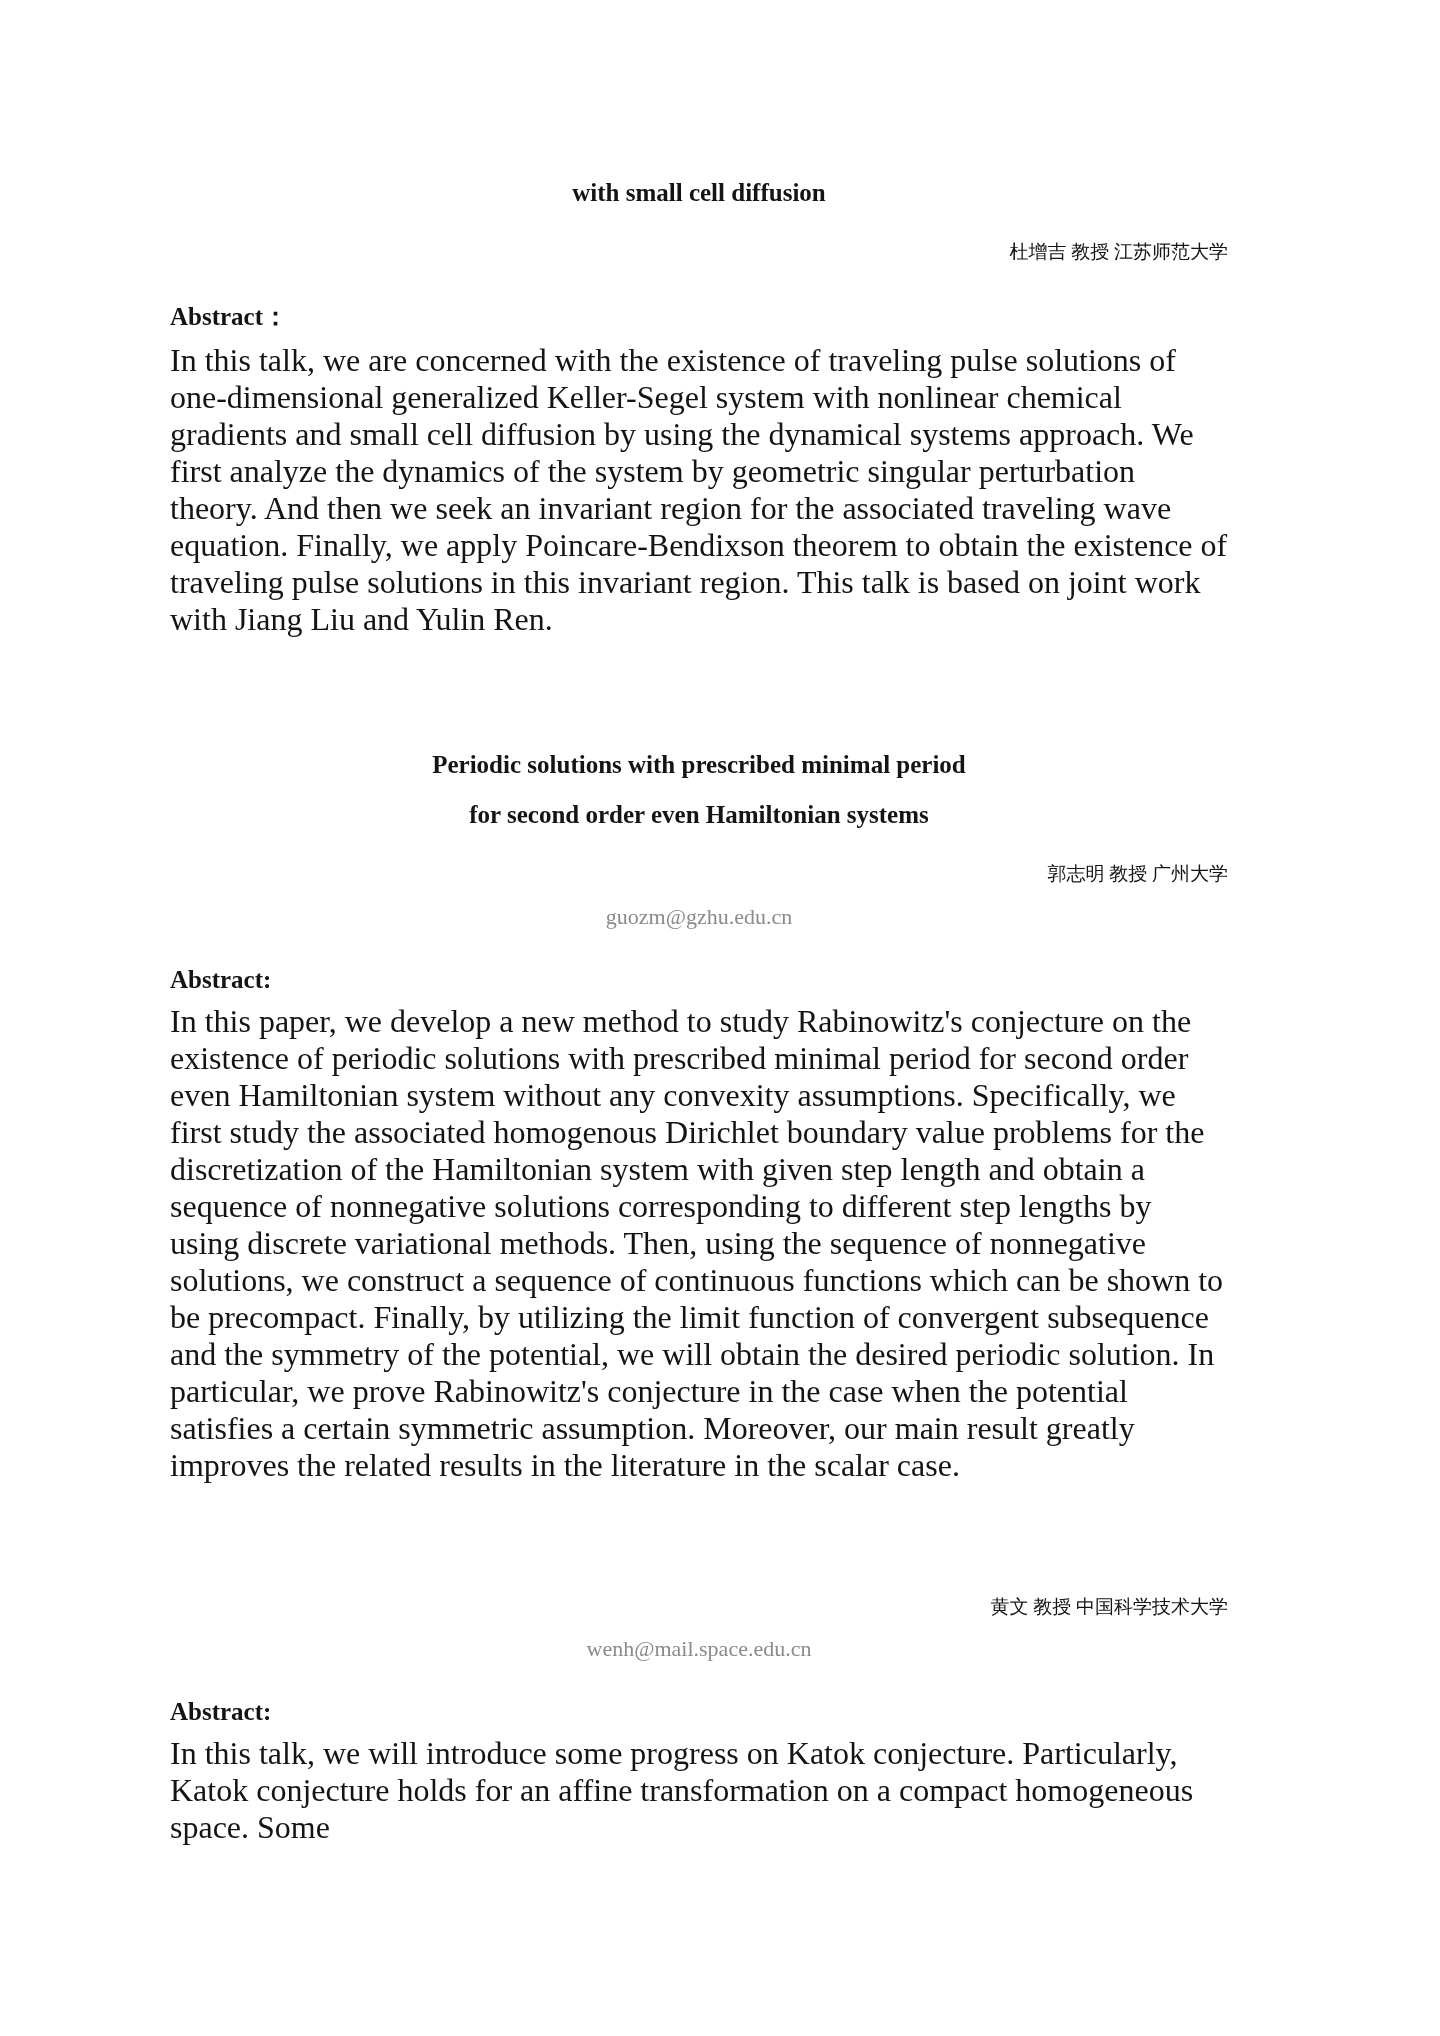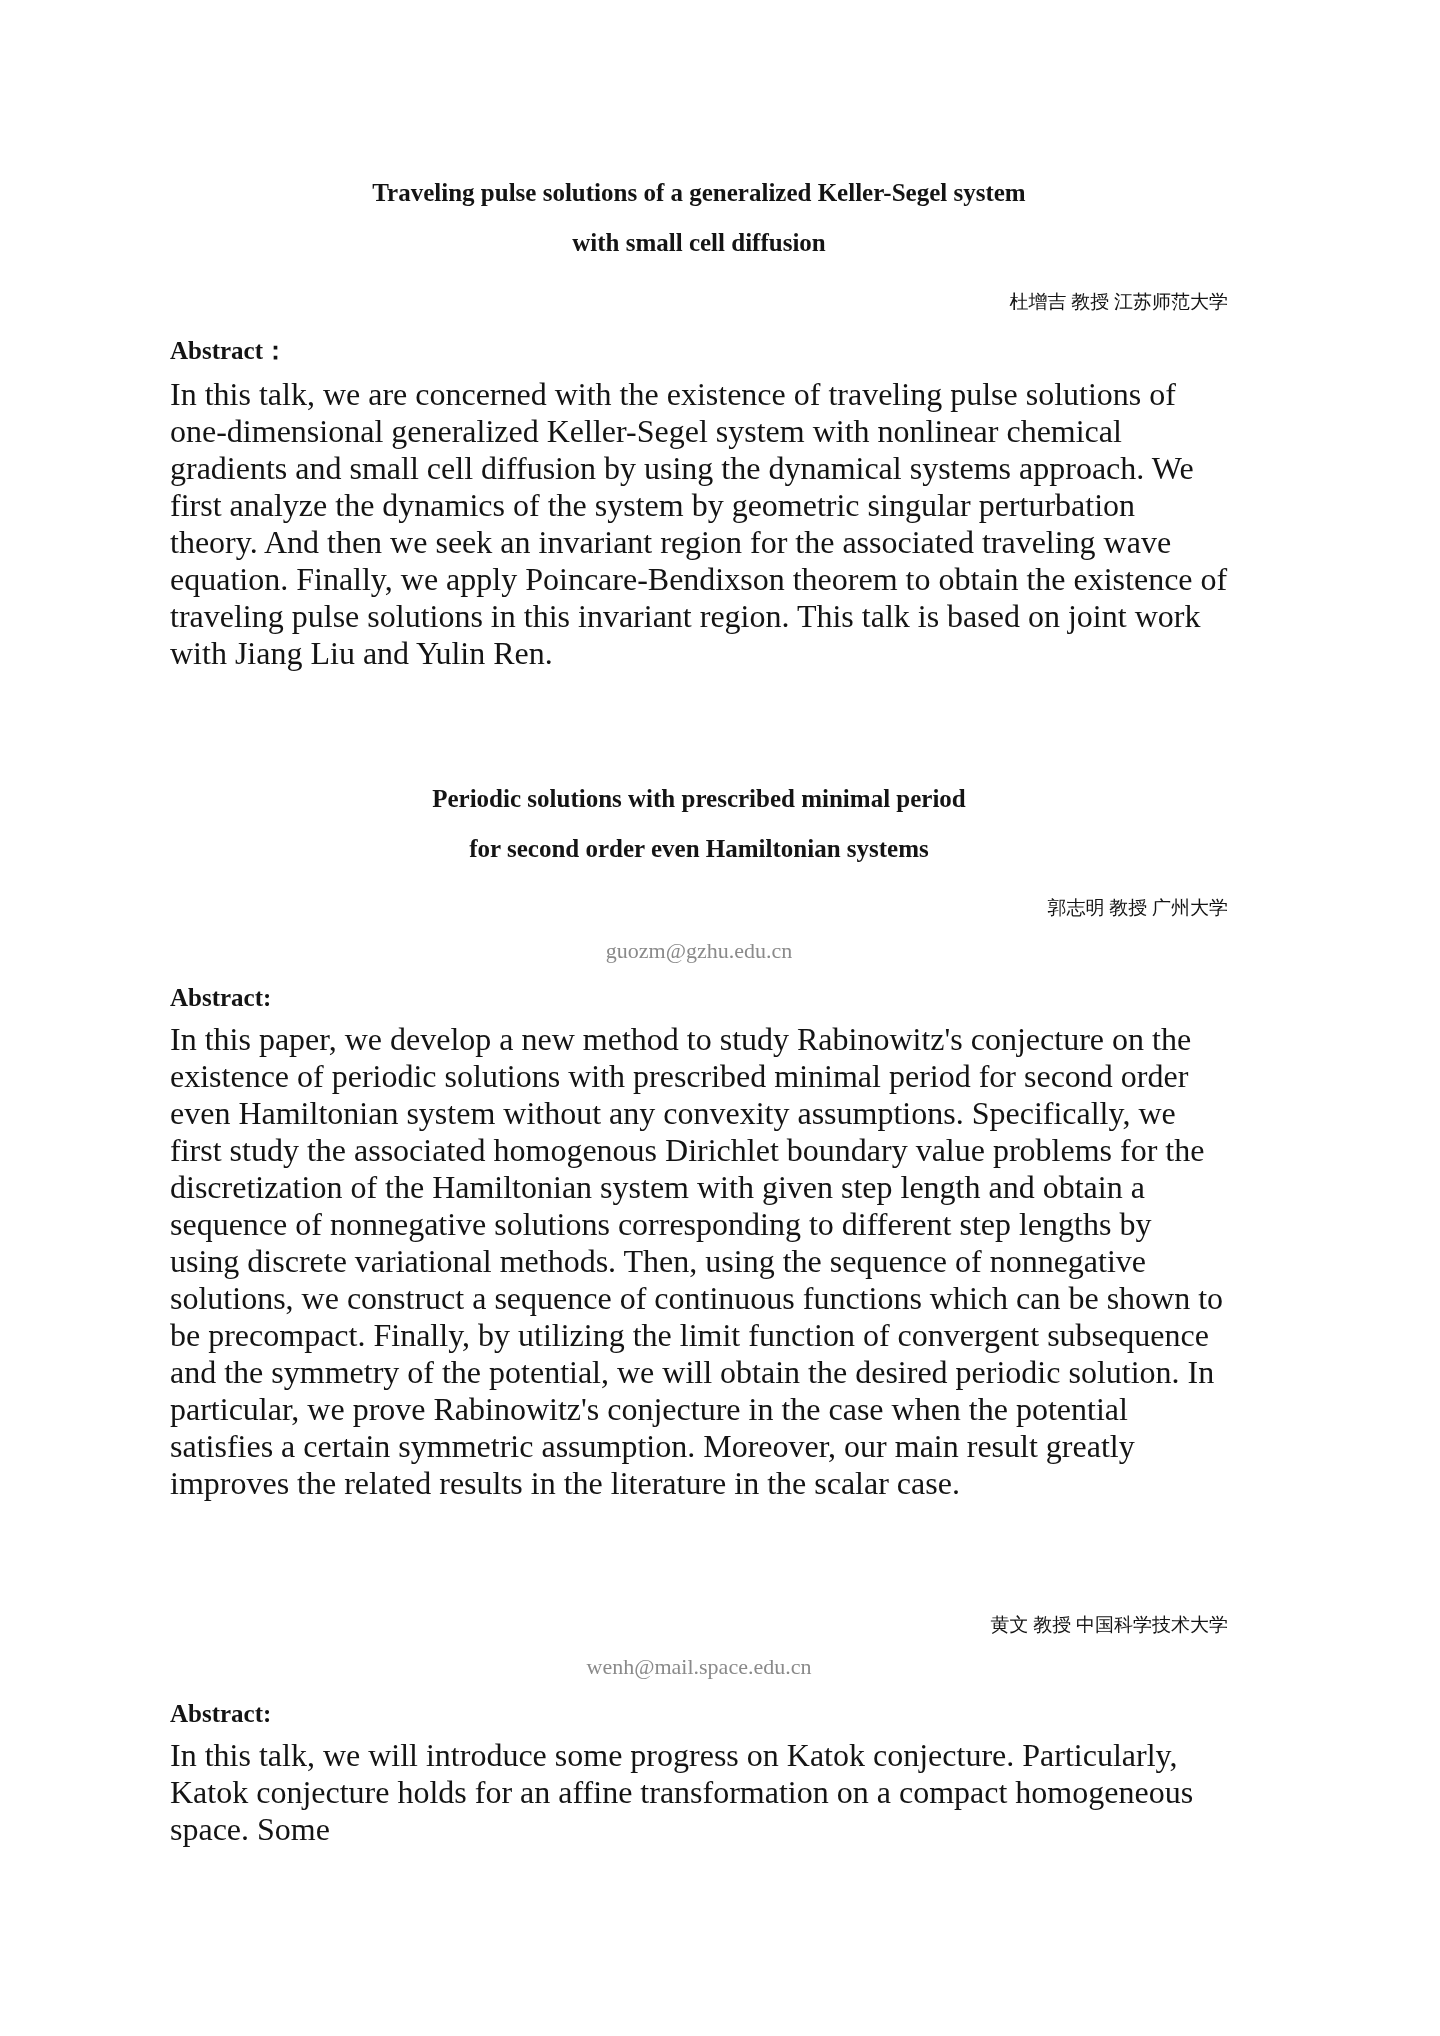--- a/index.html
+++ b/index.html
@@ -31,40 +31,39 @@
   }
   .talk-email {
     text-align: center;
     font-size: 22px;
     margin-top: 18px;
     color: #8a8a8a;
   }
   .abstract-label {
     font-weight: bold;
     font-size: 25px;
-    margin-top: 20px;
+    margin-top: 36px;
   }
   .abstract-text {
     font-size: 32px;
     line-height: 37px;
     margin-top: 9px;
     text-align: left;
   }
   .talk-2 { margin-top: 102px; }
   .talk-3 { margin-top: 112px; }
 </style>
 </head>
 <body>
 
 <div class="page">
   <div class="content">
 
     <section class="talk talk-1">
       <div class="talk-title">
-        <div>Traveling pulse solutions of a generalized Keller-Segel system</div>
         <div>with small cell diffusion</div>
       </div>
       <div class="talk-speaker">杜增吉 教授 江苏师范大学</div>
       <div class="abstract-label">Abstract：</div>
       <div class="abstract-text">In this talk, we are concerned with the existence of traveling pulse solutions of one-dimensional generalized Keller-Segel system with nonlinear chemical gradients and small cell diffusion by using the dynamical systems approach. We first analyze the dynamics of the system by geometric singular perturbation theory. And then we seek an invariant region for the associated traveling wave equation. Finally, we apply Poincare-Bendixson theorem to obtain the existence of traveling pulse solutions in this invariant region. This talk is based on joint work with Jiang Liu and Yulin Ren.</div>
     </section>
 
     <section class="talk talk-2">
       <div class="talk-title">
         <div>Periodic solutions with prescribed minimal period</div>

